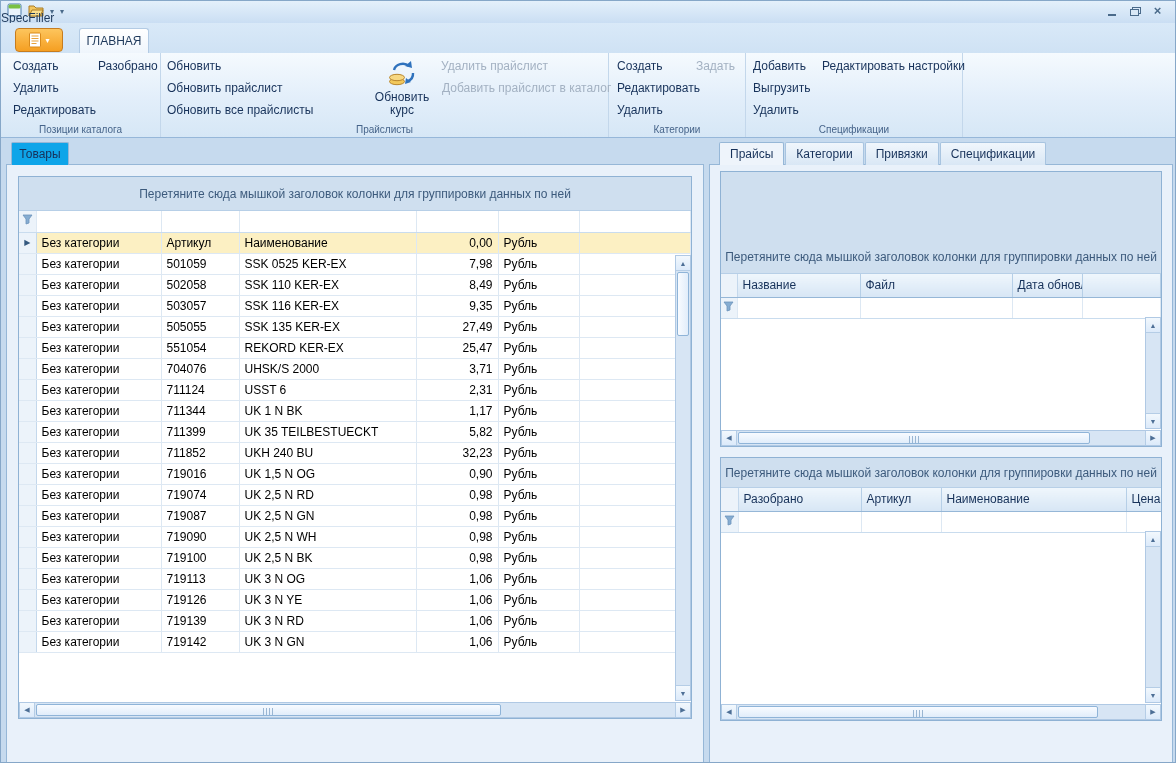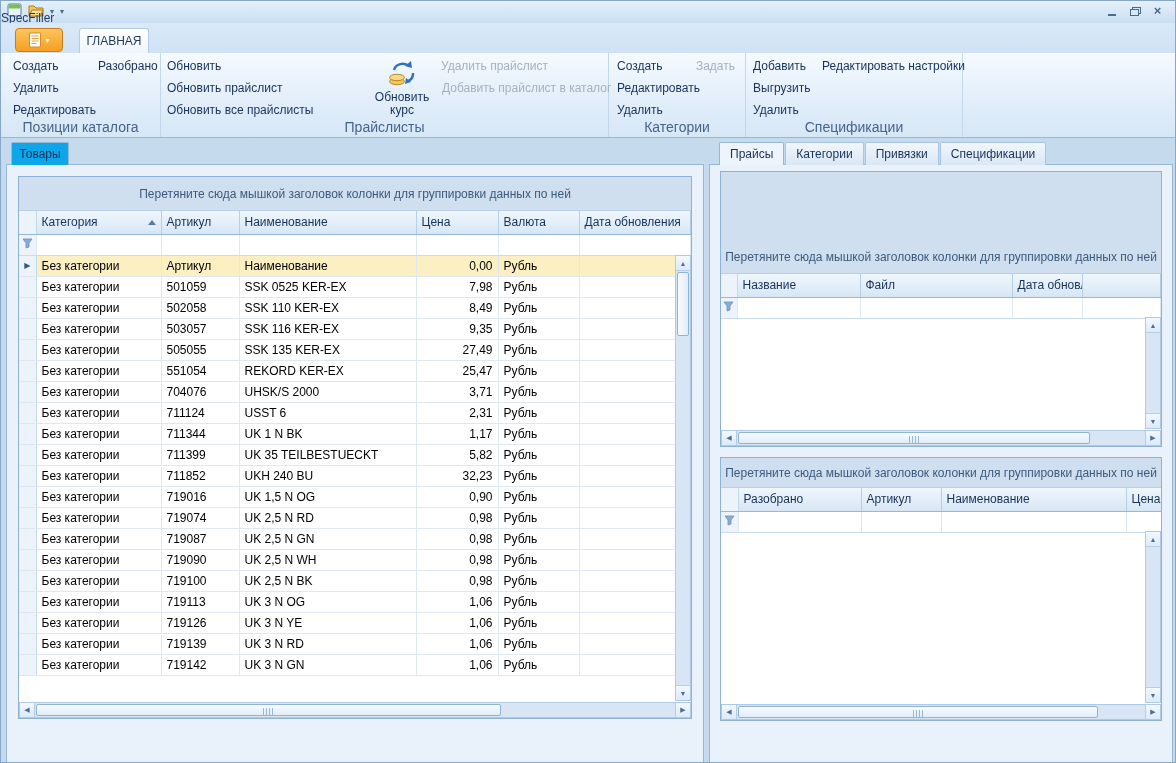--- a/index.html
+++ b/index.html
@@ -34,21 +34,21 @@
   .ribbon-tab { position:absolute; left:78px; top:5px; width:70px; height:26px;
                 background:linear-gradient(#ffffff,#eef5fc); border:1px solid #b3cbe4; border-bottom:none;
                 border-radius:3px 3px 0 0; text-align:center; line-height:25px; color:#1e395b; }
 
   
   .ribbon-body { position:absolute; left:0; top:52px; right:0; height:85px;
                  background:linear-gradient(#f5fafe,#e2eefa 55%,#d6e7f6);
                  border-bottom:1px solid #96b7d9; }
   .rgroup { position:absolute; top:0; bottom:0; border-right:1px solid #c3d7eb; }
   .glabel { position:absolute; bottom:2px; left:0; right:0; text-align:center;
-            font-size:14px; color:#46648a; }
+            font-size:10px; color:#46648a; }
   .rbtn { position:absolute; white-space:nowrap; color:#17325a; cursor:default; }
   .rbtn.disabled { color:#a3b1c2; }
   .bigbtn { position:absolute; top:2px; width:58px; height:76px; text-align:center; border-radius:3px; }
   .bigbtn .blabel { display:block; margin-top:2px; line-height:13px; }
   .bigbtn svg { margin-top:5px; }
 
   
   .main { position:absolute; left:0; top:137px; right:0; height:594px; background:#c6daee; }
   .doc-tab { position:absolute; left:10px; top:4px; width:58px; height:23px; z-index:2;
              background:#0ea5e9; border:1px solid #96b7d7; border-bottom:none;
@@ -226,29 +226,20 @@
           <colgroup>
             <col style="width:17px">
               <col style="width:125px">
               <col style="width:78px">
             <col style="width:177px">
               <col style="width:82px">
               <col style="width:81px">
               <col>
           </colgroup>
           <thead>
-            <tr>
-              <th class="ind"></th>
-              <th><span>Категория</span><span class="sort-asc"></span></th>
-              <th>Артикул</th>
-              <th>Наименование</th>
-              <th>Цена</th>
-              <th>Валюта</th>
-              <th>Дата обновления</th>
-            </tr>
             <tr class="frow">
               <td class="ind">
                 <svg width="11" height="11" viewBox="0 0 11 11">
                     <path d="M1 1h9L7 5v4L4 10V5z" fill="#86add2" stroke="#6c93ba" stroke-width="0.8"></path>
                   </svg>
               </td>
               <td></td>
                 <td></td>
               <td></td>
                 <td></td>

